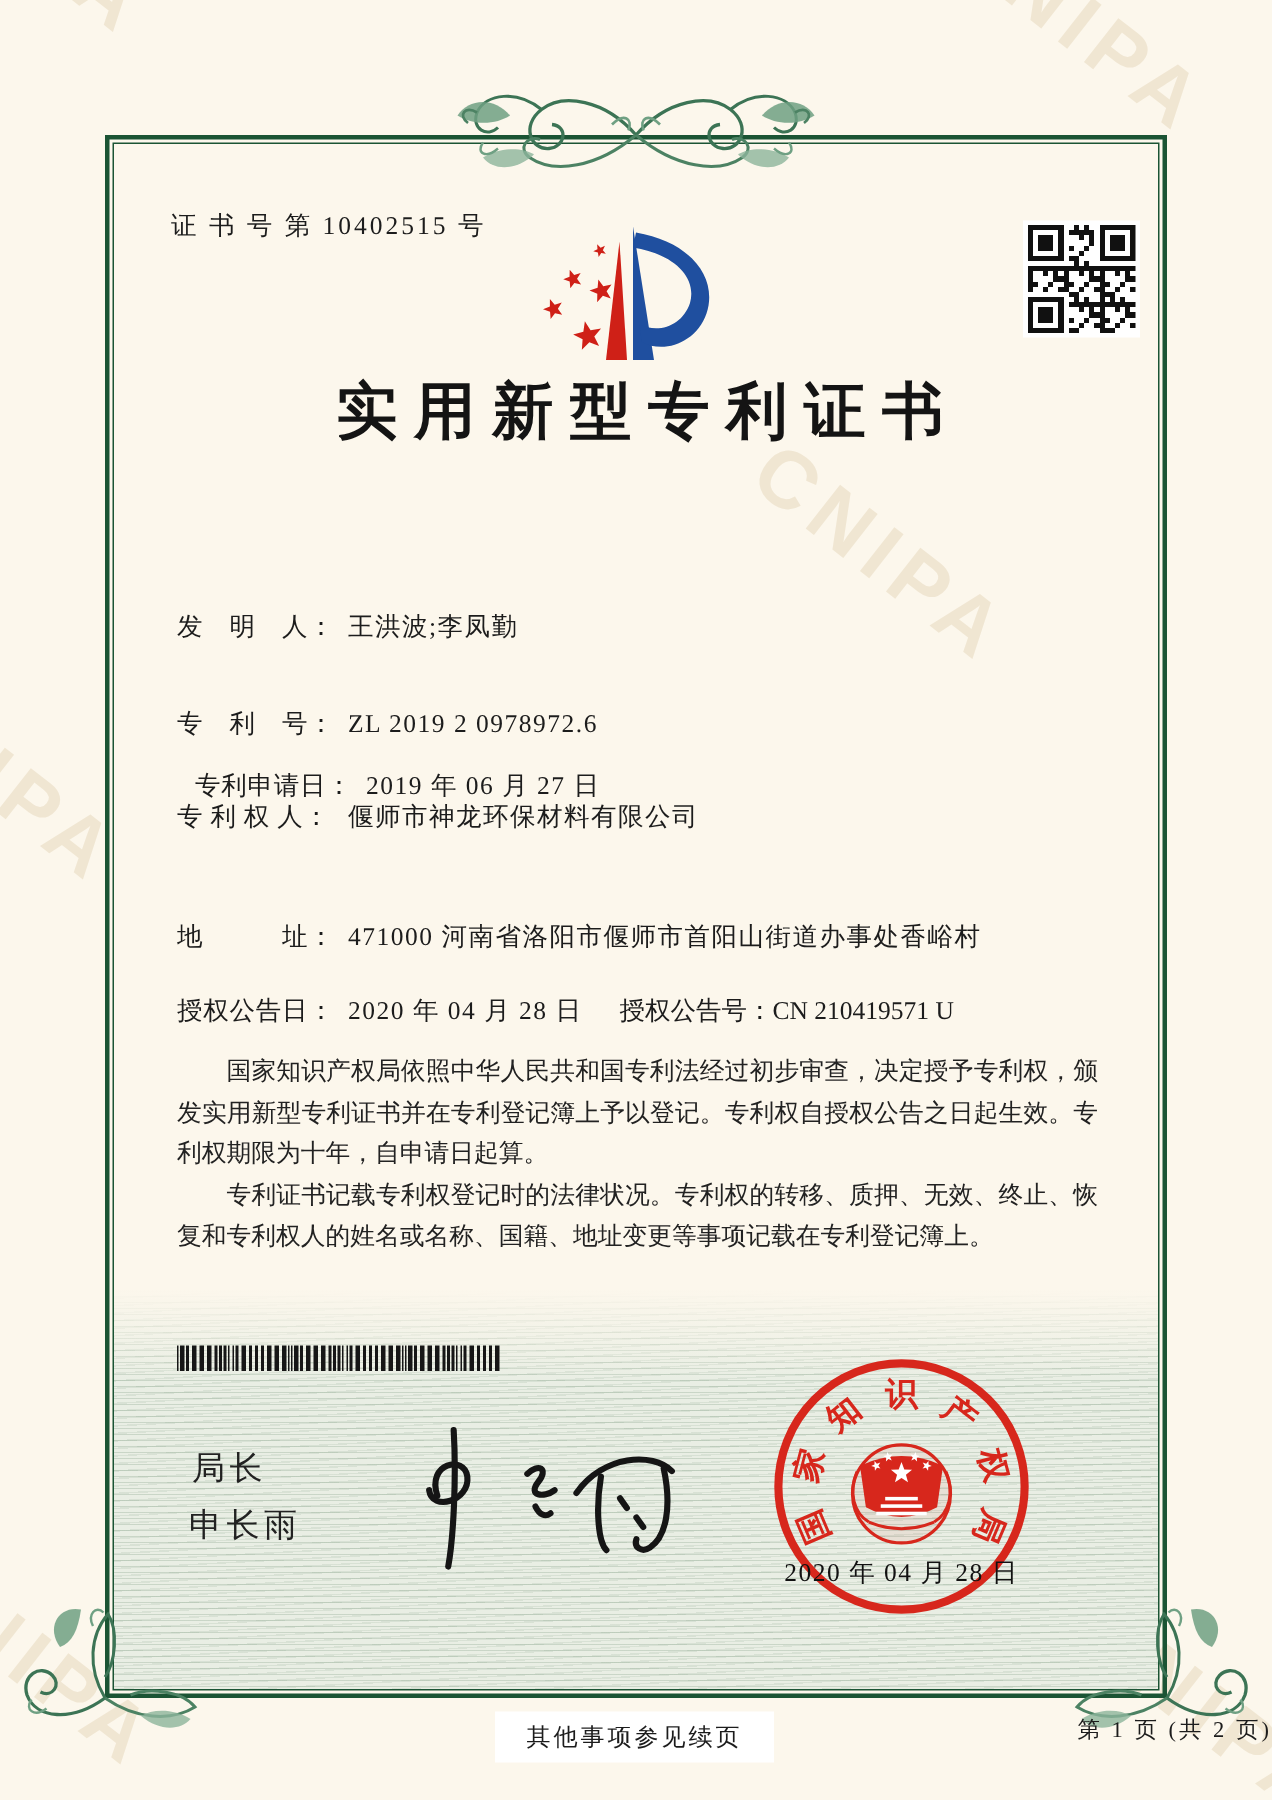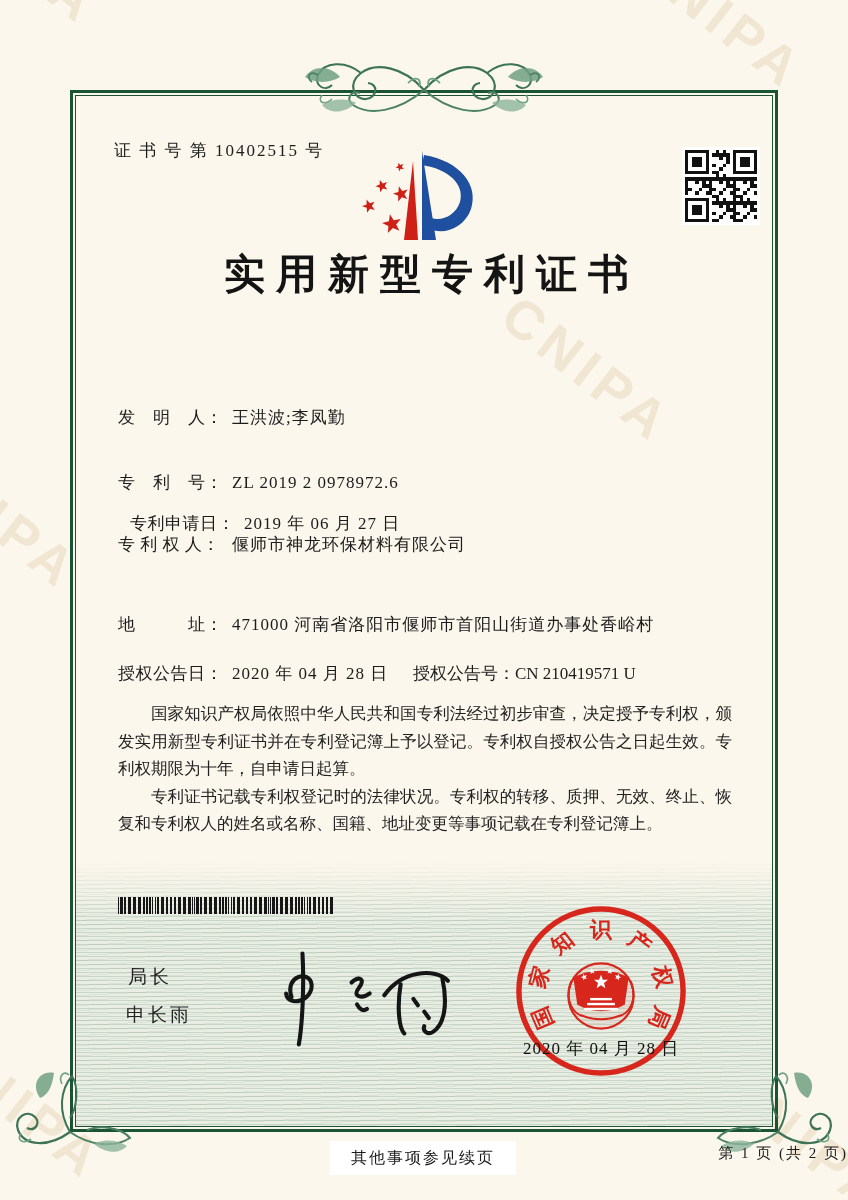--- a/index.html
+++ b/index.html
@@ -45,21 +45,21 @@
   .frow .flabel { display:inline-block; min-width:114px; letter-spacing:.5px; }
   .frow .fvalue { letter-spacing:1px; }
   .grant2 { left:413px; font-size:17px; }
   .paras {
     left:118px; top:700px; width:614px; font-size:16.5px; line-height:27.5px;
     text-align:justify; color:#222;
   }
   .paras p { text-indent:2em; }
   .barcode { left:118px; top:897px; width:220px; height:17px; display:flex; align-items:stretch; }
   .barcode i { background:#161616; display:block; height:100%; }
-  .director { font-family:Liberation Serif, serif; font-size:19px; letter-spacing:3px; color:#222; }
+  .director { font-family:Liberation Serif, serif; font-size:22px; letter-spacing:3px; color:#222; }
   .sig { left:252px; top:948px; }
   .seal { left:512px; top:902px; z-index:4; }
   .seal-date {
     left:502px; top:1037px; width:198px; text-align:center; z-index:6;
     font-size:17px; letter-spacing:1px; color:#111;
   }
   .page-num { left:0; right:0; top:1096px; text-align:right; font-size:15px; letter-spacing:2px;margin-top:48px; }
   .cont-note {
     left:330px; top:1141px; width:186px; height:34px; background:#ffffff;
     display:flex; align-items:center; justify-content:center;

